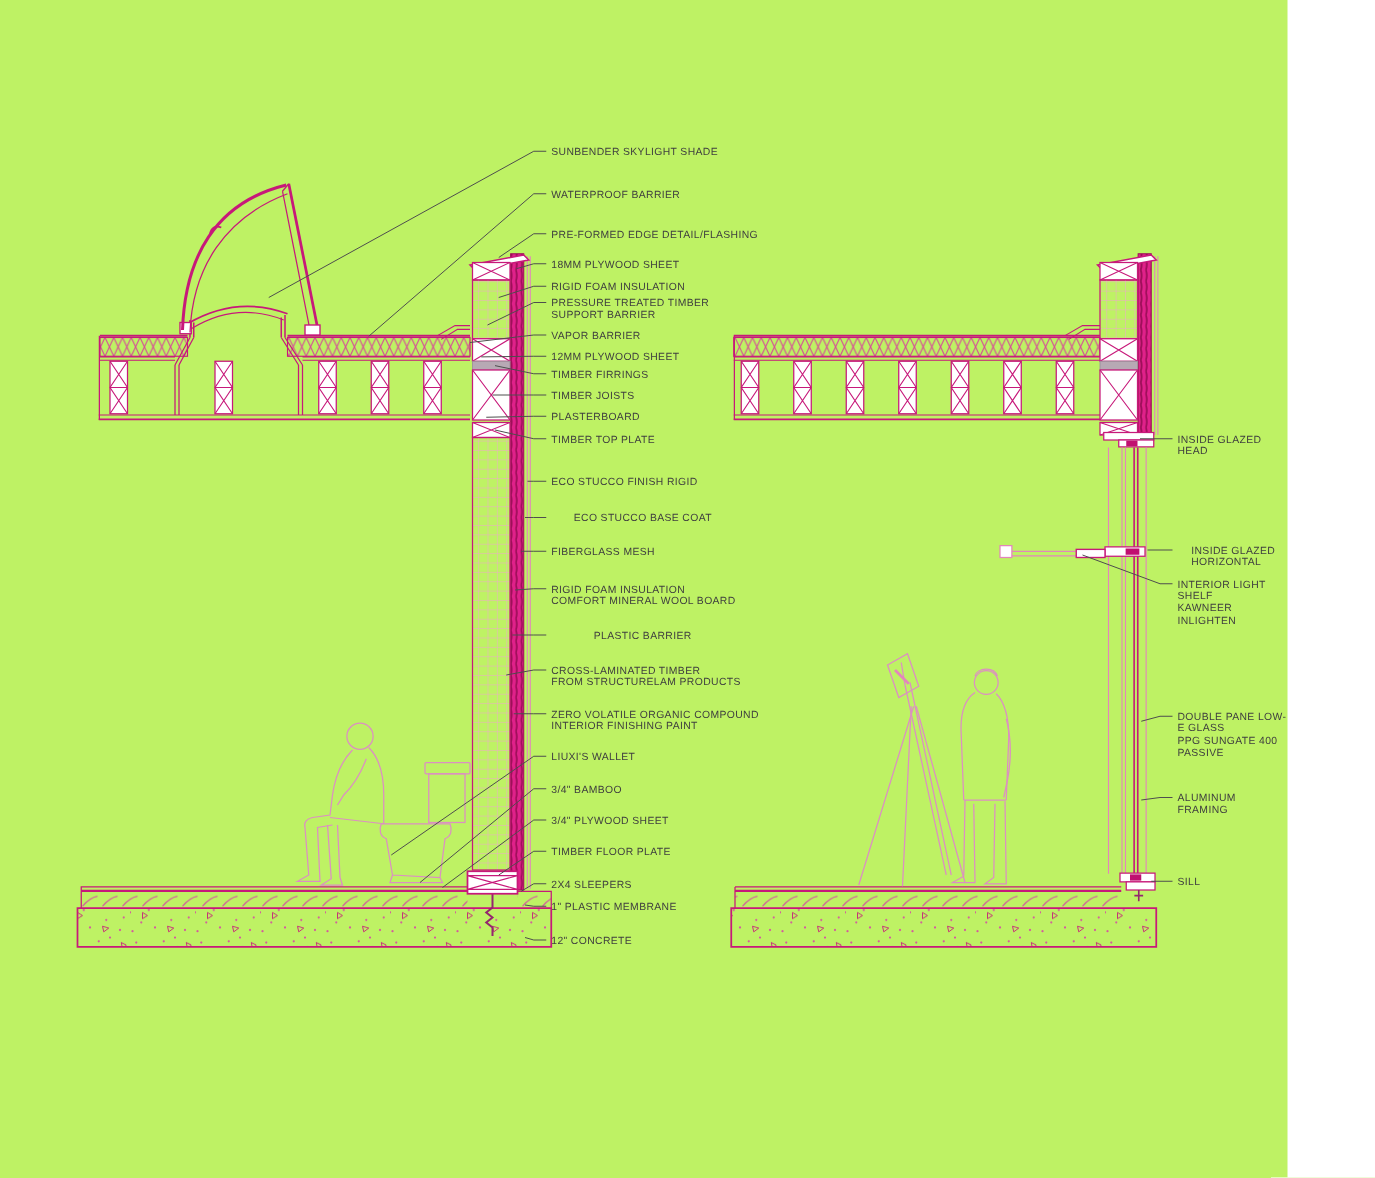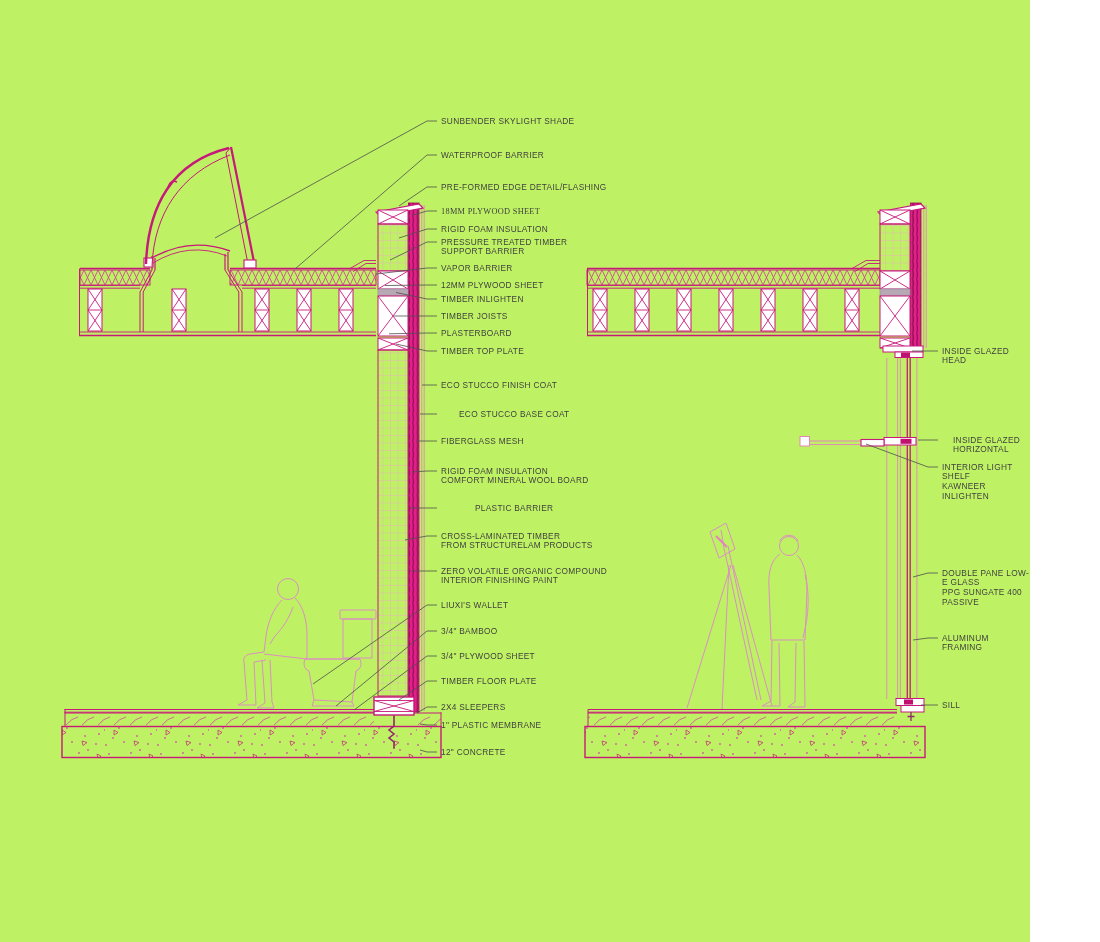--- a/index.html
+++ b/index.html
@@ -243,31 +243,31 @@
     <path d="M938,467 H928 L866,444"></path>
     <path d="M938,573 H928 L913,577"></path>
     <path d="M938,638 H928 L913,640"></path>
     <path d="M938,705 H928 L921,705"></path>
   </g>
 </svg>
 
 <div class="callout" style="left:441px;top:116.5px;">SUNBENDER SKYLIGHT SHADE</div>
 <div class="callout" style="left:441px;top:150.5px;">WATERPROOF BARRIER</div>
 <div class="callout" style="left:441px;top:182.5px;text-align:right;">PRE-FORMED EDGE DETAIL/FLASHING</div>
-<div class="callout" style="left:441px;top:206.5px;font-family:Liberation Serif, serif;">18MM PLYWOOD SHEET</div>
+<div class="callout" style="left:441px;top:206.5px;">18MM PLYWOOD SHEET</div>
 <div class="callout" style="left:441px;top:224.5px;">RIGID FOAM INSULATION</div>
 <div class="callout" style="left:441px;top:237.5px;">PRESSURE TREATED TIMBER
 SUPPORT BARRIER</div>
 <div class="callout" style="left:441px;top:263.5px;">VAPOR BARRIER</div>
 <div class="callout" style="left:441px;top:280.5px;text-align:center;">12MM PLYWOOD SHEET</div>
-<div class="callout" style="left:441px;top:294.5px;">TIMBER INLIGHTEN</div>
+<div class="callout" style="left:441px;top:294.5px;">TIMBER FIRRINGS</div>
 <div class="callout" style="left:441px;top:311.5px;">TIMBER JOISTS</div>
 <div class="callout" style="left:441px;top:328.5px;">PLASTERBOARD</div>
 <div class="callout" style="left:441px;top:346.5px;">TIMBER TOP PLATE</div>
-<div class="callout" style="left:441px;top:380.5px;">ECO STUCCO FINISH COAT</div>
+<div class="callout" style="left:441px;top:380.5px;">ECO STUCCO FINISH RIGID</div>
 <div class="callout" style="left:441px;top:409.5px;margin-left:18px;">ECO STUCCO BASE COAT</div>
 <div class="callout" style="left:441px;top:436.5px;">FIBERGLASS MESH</div>
 <div class="callout" style="left:441px;top:466.5px;">RIGID FOAM INSULATION
 COMFORT MINERAL WOOL BOARD</div>
 <div class="callout" style="left:457px;top:503.5px;padding-left:18px;">PLASTIC BARRIER</div>
 <div class="callout" style="left:441px;top:531.5px;">CROSS-LAMINATED TIMBER
 FROM STRUCTURELAM PRODUCTS</div>
 <div class="callout" style="left:441px;top:566.5px;">ZERO VOLATILE ORGANIC COMPOUND
 INTERIOR FINISHING PAINT</div>
 <div class="callout" style="left:441px;top:600.5px;">LIUXI'S WALLET</div>

